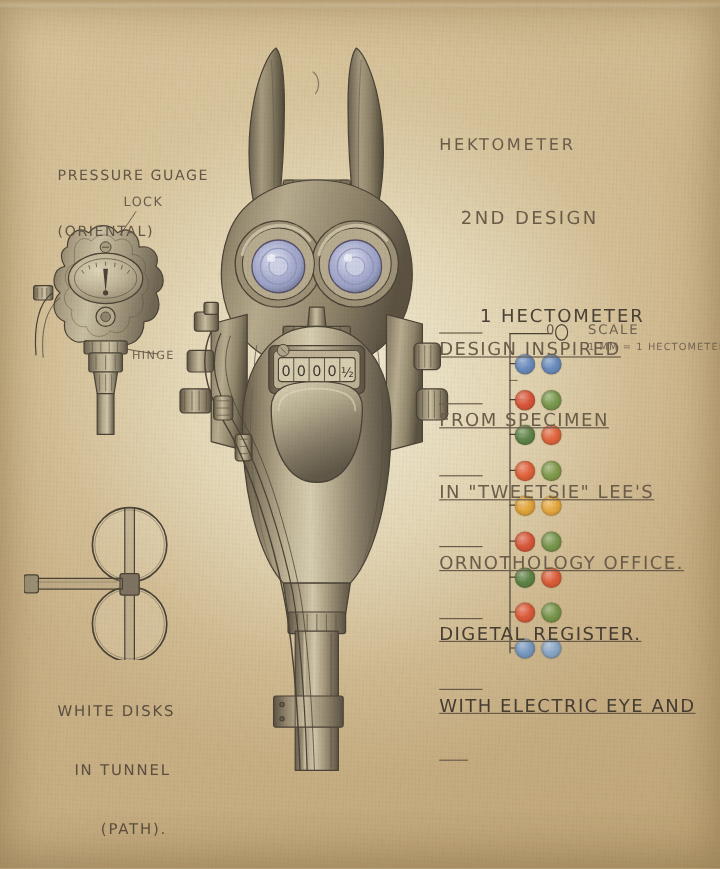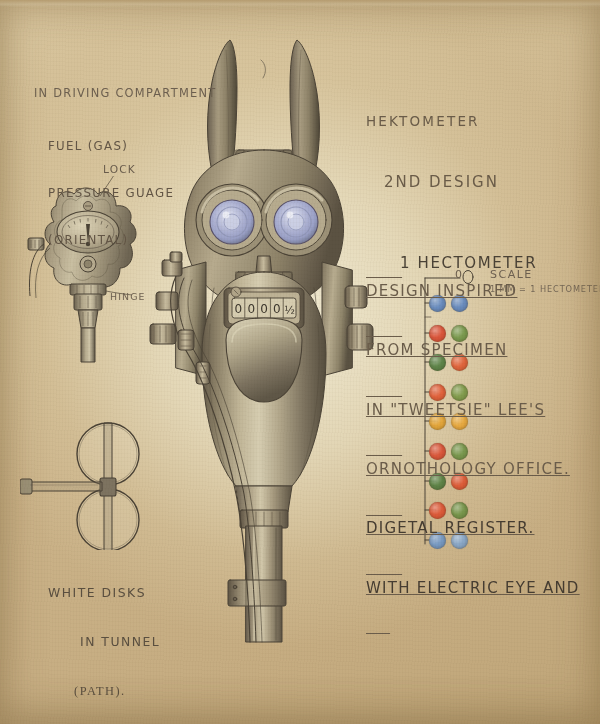--- a/index.html
+++ b/index.html
@@ -57,22 +57,22 @@
   .eqmark:before,.eqmark:after{content:"";position:absolute;left:1px;width:11px;height:1.3px;background:#4a4236;}
   .eqmark:before{top:6px;}
   .eqmark:after{top:9.5px;}
 
   
   #anno-driving{left:34px;top:86px;font-size:11.4px;letter-spacing:1.25px;color:#6d6050;}
   #anno-fuel{left:48px;top:108px;font-size:11.8px;letter-spacing:1.3px;color:#635646;text-align:left;}
   #lbl-lock{left:103px;top:163px;font-size:10.6px;letter-spacing:1.2px;color:#6a5d4d;text-align:right;}
   #lbl-hinge{left:110px;top:291px;font-size:9.4px;letter-spacing:1.1px;color:#6e6151;}
   #cap-disks{left:48px;top:552px;font-size:12.4px;letter-spacing:1.5px;color:#5a4f40;}
-  #cap-disks .l2{margin-left:32px;}
-  #cap-disks .l3{margin-left:26px;font-family:Liberation Serif, serif;}
+  #cap-disks .l2{margin-left:14px;}
+  #cap-disks .l3{margin-left:36px;}
 
   
   #scale-label{left:490px;top:268px;font-size:11px;letter-spacing:1.5px;color:#6e6151;}
   #scale-sub{left:490px;top:284px;font-size:8.2px;letter-spacing:0.9px;color:#756857;}
   #zero-label{left:455px;top:268px;font-size:11px;color:#6a5d4d;}
 
   .dot{border-radius:50%;display:block;}
 
   
   svg{display:block;}
@@ -437,24 +437,22 @@
       <div>ORNOTHOLOGY OFFICE.</div>
       <div class="strong">DIGETAL REGISTER.</div>
       <div class="strong">WITH ELECTRIC EYE AND</div>
     </div>
   </div>
 
   <div class="abs hand" id="conv">
     <div class="l2">1 HECTOMETER</div>
   </div>
 
-  <div class="abs hand" id="anno-driving">IN DRIVING COMPARTMENT</div>
 
   <div class="abs hand" id="anno-fuel">
-    <div>FUEL (GAS)</div>
     <div>PRESSURE GUAGE</div>
     <div>(ORIENTAL)</div>
   </div>
 
   <div class="abs hand" id="lbl-lock">LOCK</div>
   <div class="abs hand" id="lbl-hinge">HINGE</div>
 
   <div class="abs hand" id="cap-disks">
     <div>WHITE DISKS</div>
     <div class="l2">IN TUNNEL</div>

